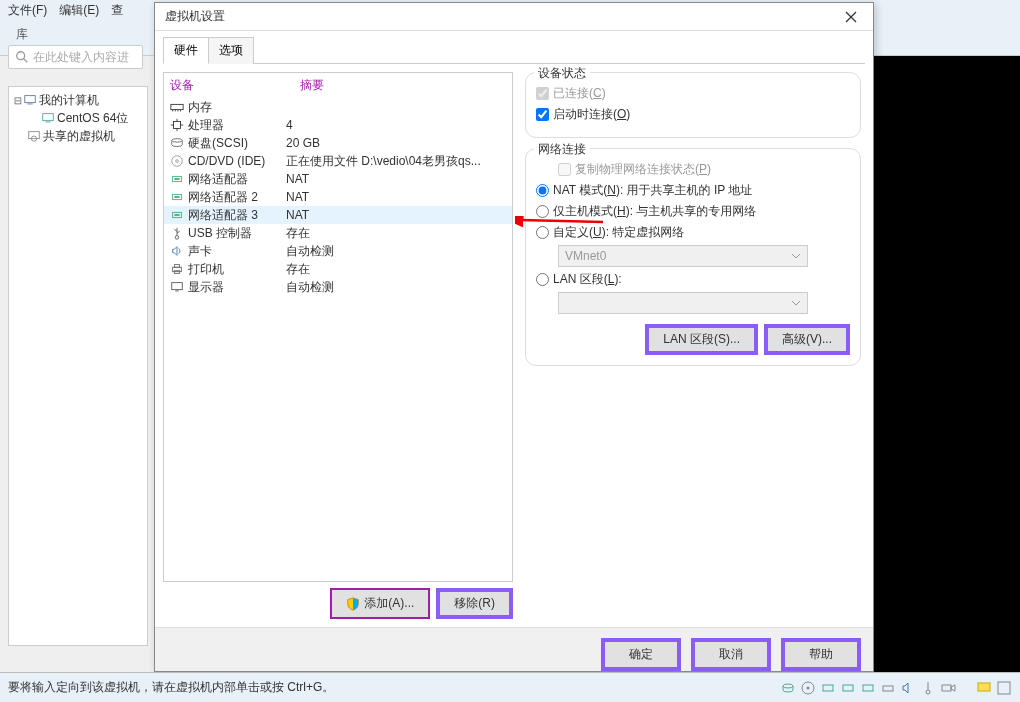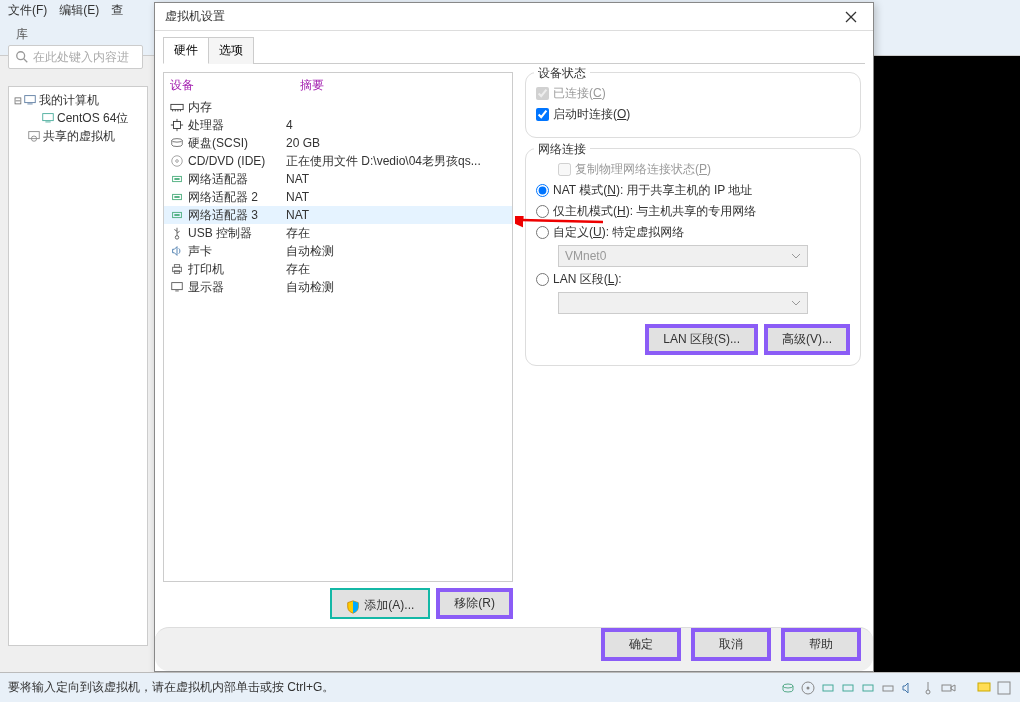--- a/index.html
+++ b/index.html
@@ -42,40 +42,40 @@
 .hw-header .col-dev { width: 130px; }
 .hw-list { flex: 1; overflow: hidden; }
 .hw-row { display: flex; align-items: center; height: 18px; padding: 0 6px; color: #333; white-space: nowrap; }
 .hw-row.selected { background: #e5f3ff; }
 .hw-row svg { width: 14px; height: 14px; margin-right: 4px; flex-shrink: 0; }
 .hw-row .col-dev { width: 116px; display: flex; align-items: center; overflow: hidden; }
 .hw-row .col-sum { flex: 1; overflow: hidden; text-overflow: ellipsis; }
 
 .hw-buttons { display: flex; justify-content: flex-end; gap: 6px; padding: 6px 0 0 0; }
 .btn { border: 4px solid #8b5cf6; background: #e1e1e1; padding: 3px 14px; font-size: 12px; color: #333; display: inline-flex; align-items: center; gap: 4px; }
-.btn.primary { border: 2px solid #14b8a6; background: #e1e1e1; align-items: flex-end; }
+.btn.primary { border: 2px solid #a21caf; background: #e1e1e1; }
 .btn svg { width: 14px; height: 14px; }
 
 .right-panel { flex: 1; padding: 0 4px; }
 .fieldset { border: 1px solid #ddd; border-radius: 11px; padding: 8px 10px 10px 10px; margin-bottom: 10px; position: relative; }
 .fieldset-title { position: absolute; top: -8px; left: 8px; background: #fff; padding: 0 4px; color: #333; }
 .chk-row { display: flex; align-items: center; margin: 4px 0; color: #333; gap: 4px; }
 .chk-row.disabled { color: #999; }
 .chk-row input[type=checkbox] { width: 13px; height: 13px; }
 .chk-row input[type=radio] { width: 13px; height: 13px; }
 .chk-row .key { text-decoration: underline; }
 .indent-sub { margin-left: 22px; }
 
 .combo { width: 250px; height: 22px; border: 1px solid #ccc; background: #f0f0f0; color: #777; display: flex; align-items: center; padding: 0 6px; margin: 4px 0 4px 22px; justify-content: space-between; }
 .combo.disabled { background: #f0f0f0; color: #999; }
 .combo svg { width: 10px; height: 10px; }
 
 .right-buttons { display: flex; justify-content: flex-end; gap: 6px; margin-top: 10px; }
 
-.dialog-footer { height: 44px; border-top: 1px solid #ddd; display: flex; align-items: flex-start; justify-content: flex-end; padding: 0 12px; gap: 10px; background: #f0f0f0; border-radius: 14px; }
+.dialog-footer { height: 44px; border-top: 1px solid #ddd; display: flex; align-items: flex-end; justify-content: flex-end; padding: 0 12px; gap: 10px; background: #f0f0f0; }
 .dialog-footer .btn { padding: 4px 24px; }
 
 .arrow-overlay { position: absolute; left: 360px; top: 213px; pointer-events: none; }
 .arrow-overlay svg { width: 90px; height: 20px; }
 
 </style>
 </head>
 <body>
 
 <div class="main-window">

